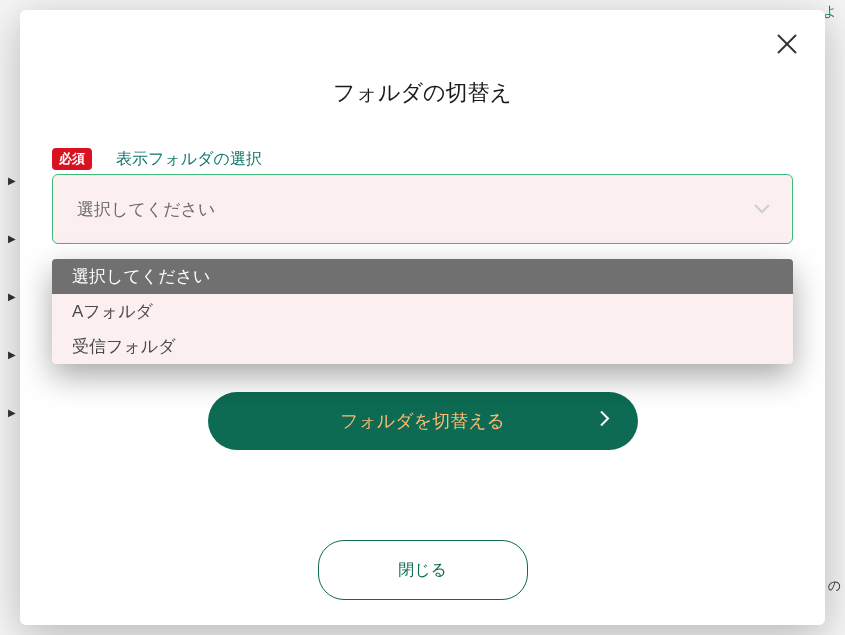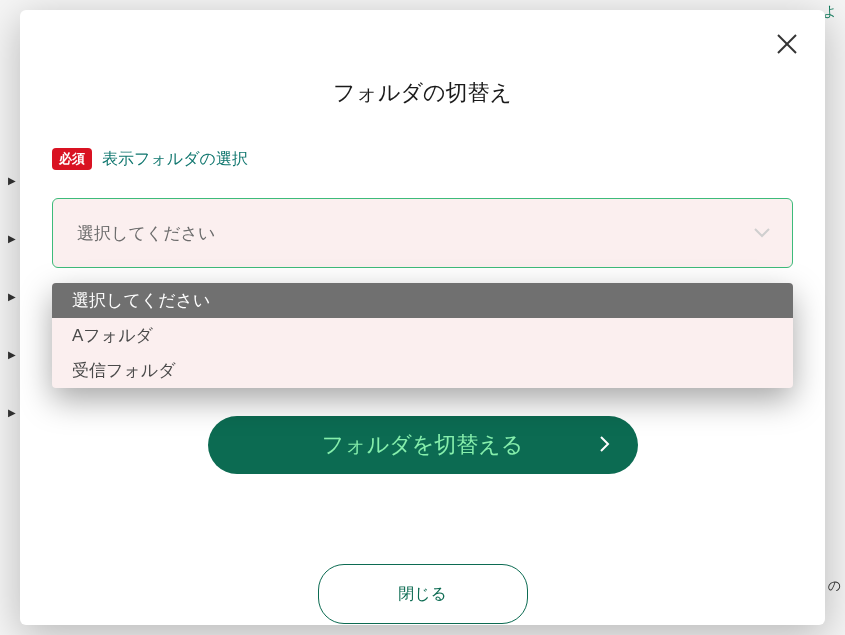--- a/index.html
+++ b/index.html
@@ -67,22 +67,22 @@
       text-align: center;
       font-size: 22px;
       font-weight: 400;
       color: #1a1a1a;
       margin-top: 44px;
       margin-bottom: 40px;
     }
     .field-row {
       display: flex;
       align-items: center;
-      gap: 10px;
-      margin-bottom: 28px;
+      gap: 24px;
+      margin-bottom: 4px;
     }
     .required-badge {
       background: #d91222;
       color: #fff;
       font-size: 13px;
       font-weight: bold;
       padding: 2px 7px;
       border-radius: 4px;
     }
     .field-label {
@@ -137,22 +137,22 @@
       color: #fff;
     }
     .submit-btn {
       display: flex;
       align-items: center;
       justify-content: center;
       width: 430px;
       height: 58px;
       margin: 148px auto 0 auto;
       background: #0c6b52;
-      color: #86efac;
-      font-size: 22px;
+      color: #fdba74;
+      font-size: 18px;
       border: none;
       border-radius: 30px;
       cursor: pointer;
       position: relative;
     }
     .submit-chevron {
       position: absolute;
       right: 28px;
       top: 50%;
       transform: translateY(-50%);

